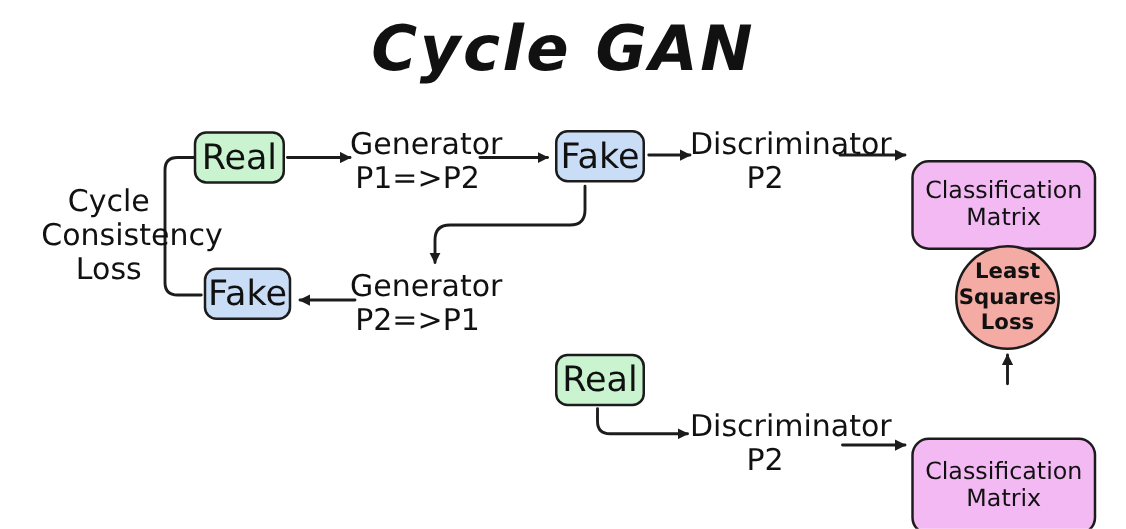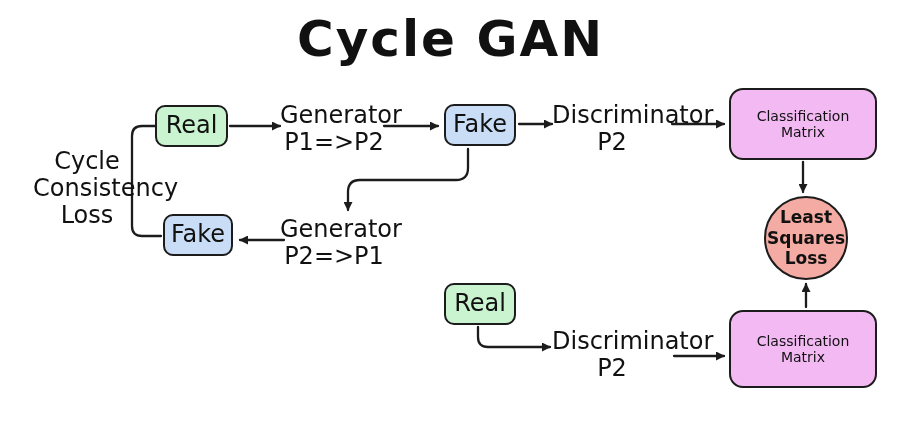--- a/index.html
+++ b/index.html
@@ -11,20 +11,21 @@
     color: #111;
     overflow: hidden;
   }
   .title {
     position: absolute;
     top: 10px; left: 0; width: 100%;
     text-align: center;
     font-size: 50px;
     font-weight: 600;
     letter-spacing: 2px;
+    font-style: italic;
   }
   svg.connectors {
     position: absolute;
     left: 0; top: 0;
     width: 901px; height: 423px;
   }
   svg.connectors path.c {
     stroke: var(--line, #1c1c1c);
     stroke-width: 2.3;
     fill: none;
@@ -33,27 +34,27 @@
   }
   svg.connectors marker path { fill: var(--line, #1c1c1c); stroke: none; }
   .node {
     position: absolute;
     border: 2.5px solid var(--line, #1c1c1c);
     border-radius: 10px;
     display: flex;
     align-items: center;
     justify-content: center;
     text-align: center;
-    font-size: 24px;
+    font-size: 28px;
     line-height: 1.15;
     white-space: pre-line;
   }
   .real   { background: var(--real, #c9f4cf); }
   .fake   { background: var(--fake, #c9ddf6); }
-  .matrix { background: var(--matrix, #f3b9f3); border-radius: 14px; font-size: 14px; }
+  .matrix { background: var(--matrix, #f3b9f3); border-radius: 14px; font-size: 19px; margin-top: 40px; }
   .loss-circle {
     background: var(--loss, #f4aba3);
     border-radius: 50%;
     font-size: 17px;
     line-height: 1.2;
   }
   .label {
     position: absolute;
     text-align: center;
     font-size: 24px;

